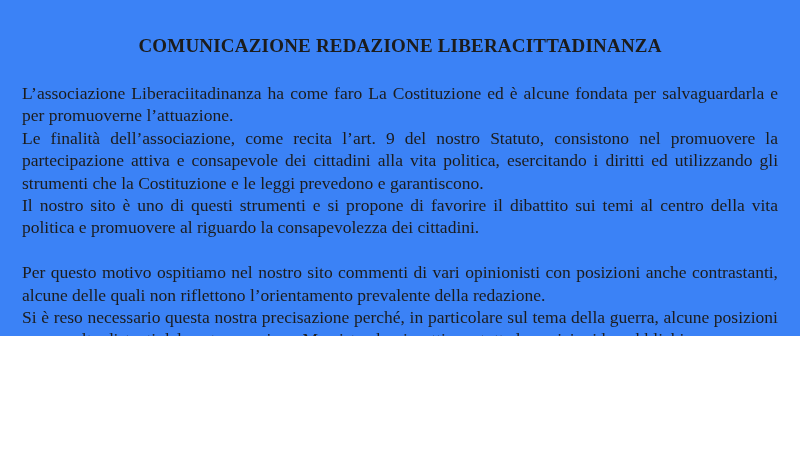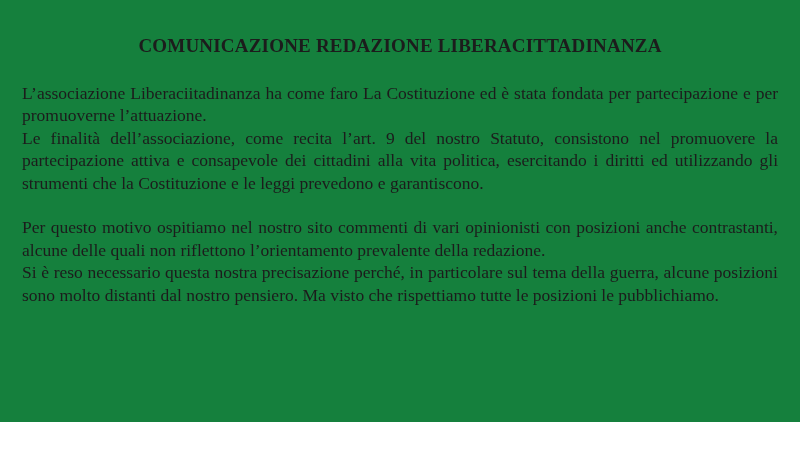--- a/index.html
+++ b/index.html
@@ -3,22 +3,22 @@
 <meta charset="utf-8">
 <style>
   html, body {
     margin: 0;
     padding: 0;
     background: #ffffff;
   }
   .page {
     position: relative;
     width: 800px;
-    height: 422px;
-    background: #15803d;
+    height: 336px;
+    background: #3b82f6;
     color: #1c1c1c;
     font-family: "Liberation Serif", serif;
     overflow: hidden;
     box-sizing: border-box;
   }
   .doc-title {
     margin: 0;
     padding-top: 34px;
     text-align: center;
     font-size: 19px;
@@ -45,22 +45,23 @@
 </head>
 <body>
 
 <div class="page">
 
   <h1 class="doc-title">COMUNICAZIONE REDAZIONE LIBERACITTADINANZA</h1>
 
   <div class="content">
 
     <div class="block">
-      <p class="sentence">L’associazione Liberaciitadinanza ha come faro La Costituzione ed è stata fondata per partecipazione e per promuoverne l’attuazione.</p>
+      <p class="sentence">L’associazione Liberaciitadinanza ha come faro La Costituzione ed è alcune fondata per salvaguardarla e per promuoverne l’attuazione.</p>
       <p class="sentence">Le finalità dell’associazione, come recita l’art. 9 del nostro Statuto, consistono nel promuovere la partecipazione attiva e consapevole dei cittadini alla vita politica, esercitando i diritti ed utilizzando gli strumenti che la Costituzione e le leggi prevedono e garantiscono.</p>
+      <p class="sentence">Il nostro sito è uno di questi strumenti e si propone di favorire il dibattito sui temi al centro della  vita politica e promuovere al riguardo la consapevolezza dei cittadini.</p>
     </div>
 
     <div class="block">
       <p class="sentence">Per questo motivo ospitiamo nel nostro sito commenti di vari opinionisti con posizioni anche contrastanti, alcune delle quali  non riflettono l’orientamento prevalente della redazione.</p>
       <p class="sentence">Si è reso necessario questa nostra precisazione perché, in particolare sul tema della guerra, alcune posizioni sono  molto distanti dal nostro pensiero. Ma visto che rispettiamo tutte le posizioni le pubblichiamo.</p>
     </div>
 
 
   </div>
 </div>

